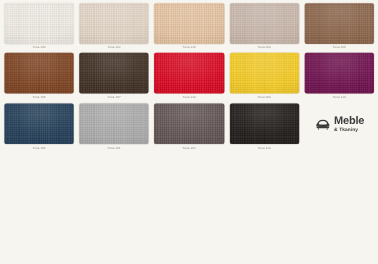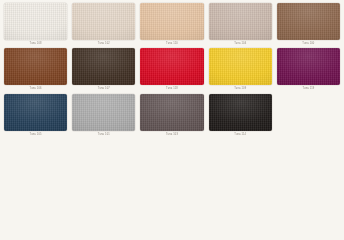--- a/index.html
+++ b/index.html
@@ -191,14 +191,31 @@
   </div>
   <div class="swatch-cell">
     <div class="swatch-chip" style="background-color: rgb(94, 80, 80);"></div>
     <div class="swatch-caption" style="color: rgb(140, 133, 124);">Tuna 103</div>
   </div>
   <div class="swatch-cell">
     <div class="swatch-chip" style="background-color: rgb(26, 22, 20);"></div>
     <div class="swatch-caption" style="color: rgb(140, 133, 124);">Tuna 114</div>
   </div>
 
+  <div class="logo-cell">
+    <span class="logo-icon" style="color: rgb(59, 59, 59);">
+      <svg viewBox="0 0 30 26" fill="none" xmlns="http://www.w3.org/2000/svg">
+        <path d="M6 13 C6 7.5 9.5 5 15 5 C20.5 5 24 7.5 24 13" stroke="currentColor" stroke-width="2.2" stroke-linecap="round" fill="none"></path>
+        <path d="M3.2 13.2 C3.2 11.2 4.6 10 6.1 10 C7.6 10 8.8 11.2 8.8 13.2 L8.8 16 L3.2 16 Z" fill="currentColor"></path>
+        <path d="M21.2 13.2 C21.2 11.2 22.4 10 23.9 10 C25.4 10 26.8 11.2 26.8 13.2 L26.8 16 L21.2 16 Z" fill="currentColor"></path>
+        <rect x="7.4" y="12.4" width="15.2" height="4.6" rx="1.4" fill="currentColor"></rect>
+        <rect x="3.6" y="16.2" width="22.8" height="2.9" rx="1.45" fill="currentColor"></rect>
+        <rect x="6.1" y="19.1" width="1.9" height="2.6" rx="0.9" fill="currentColor"></rect>
+        <rect x="22" y="19.1" width="1.9" height="2.6" rx="0.9" fill="currentColor"></rect>
+      </svg>
+    </span>
+    <span class="logo-text">
+      <span class="logo-primary" style="color: rgb(59, 59, 59);">Meble</span>
+      <span class="logo-secondary" style="color: rgb(59, 59, 59);">&amp; Tkaniny</span>
+    </span>
+  </div>
 
 </div>
 
 </body></html>

